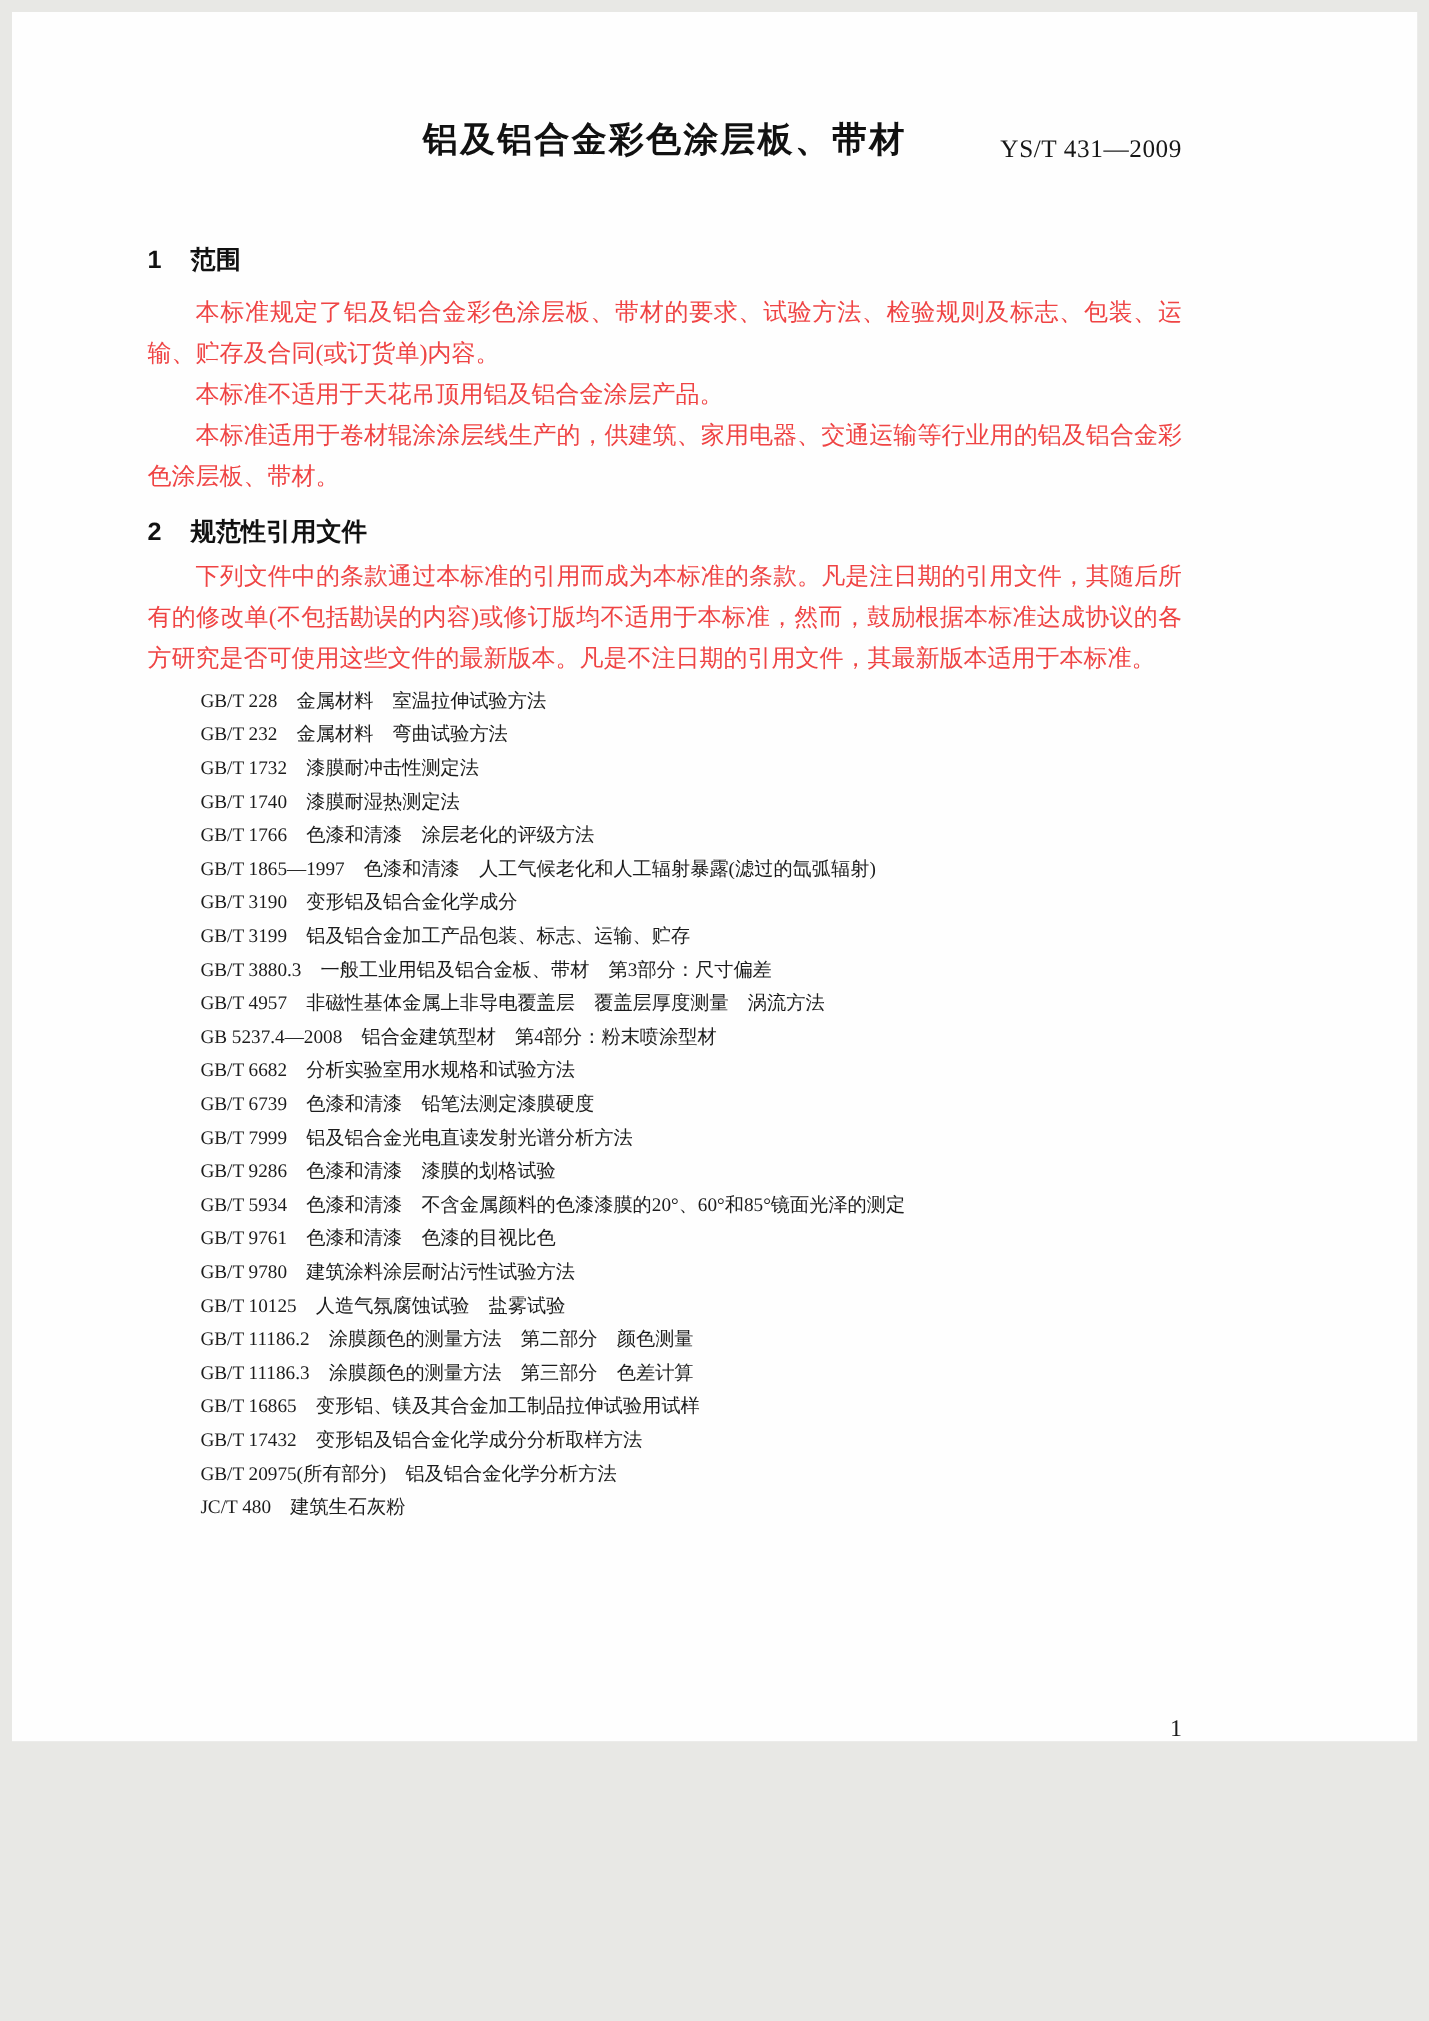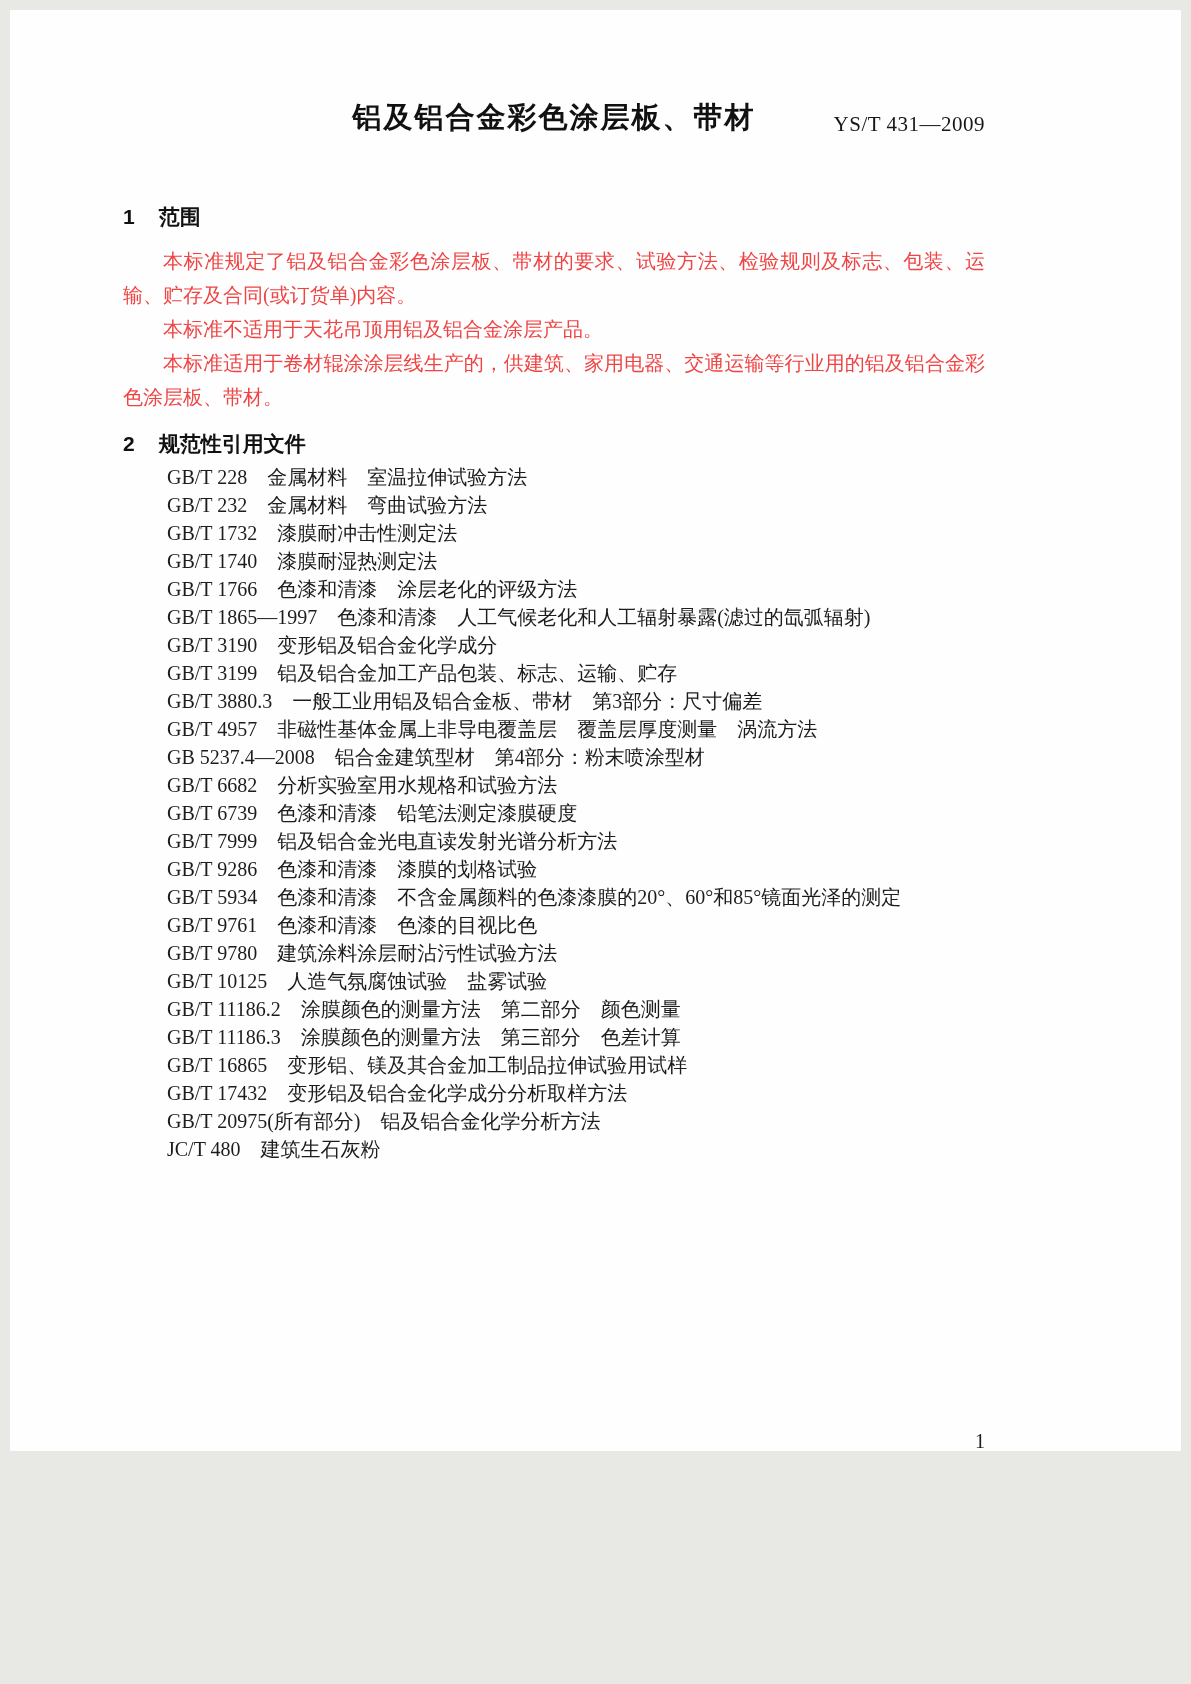--- a/index.html
+++ b/index.html
@@ -59,21 +59,21 @@
     color: #ef4444;
   }
   .para-first { margin-top: 13px; }
   .intro { margin-top: 6px; }
   .ref-list {
     list-style: none;
     margin-top: 5px;
     padding-left: 44px;
   }
   .ref-list li {
-    font-size: 20px;
+    font-size: 16px;
     line-height: 28px;
     white-space: nowrap;
     color: #1c1c1c;
   }
   .page-number {
     position: absolute;
     top: 1420px;
     right: 196px;
     font-size: 20px;
     color: #1c1c1c;
@@ -95,20 +95,21 @@
     </div>
 
     <p class="para para-first">本标准规定了铝及铝合金彩色涂层板、带材的要求、试验方法、检验规则及标志、包装、运输、贮存及合同(或订货单)内容。</p>
     <p class="para">本标准不适用于天花吊顶用铝及铝合金涂层产品。</p>
     <p class="para">本标准适用于卷材辊涂涂层线生产的，供建筑、家用电器、交通运输等行业用的铝及铝合金彩色涂层板、带材。</p>
 
     <div class="sec-heading h-refs">
       <span class="sec-num">2</span><span class="sec-title">规范性引用文件</span>
     </div>
 
+    <p class="para intro">下列文件中的条款通过本标准的引用而成为本标准的条款。凡是注日期的引用文件，其随后所有的修改单(不包括勘误的内容)或修订版均不适用于本标准，然而，鼓励根据本标准达成协议的各方研究是否可使用这些文件的最新版本。凡是不注日期的引用文件，其最新版本适用于本标准。</p>
 
     <ul class="ref-list">
       <li>GB/T 228　金属材料　室温拉伸试验方法</li>
       <li>GB/T 232　金属材料　弯曲试验方法</li>
       <li>GB/T 1732　漆膜耐冲击性测定法</li>
       <li>GB/T 1740　漆膜耐湿热测定法</li>
       <li>GB/T 1766　色漆和清漆　涂层老化的评级方法</li>
       <li>GB/T 1865—1997　色漆和清漆　人工气候老化和人工辐射暴露(滤过的氙弧辐射)</li>
       <li>GB/T 3190　变形铝及铝合金化学成分</li>
       <li>GB/T 3199　铝及铝合金加工产品包装、标志、运输、贮存</li>

